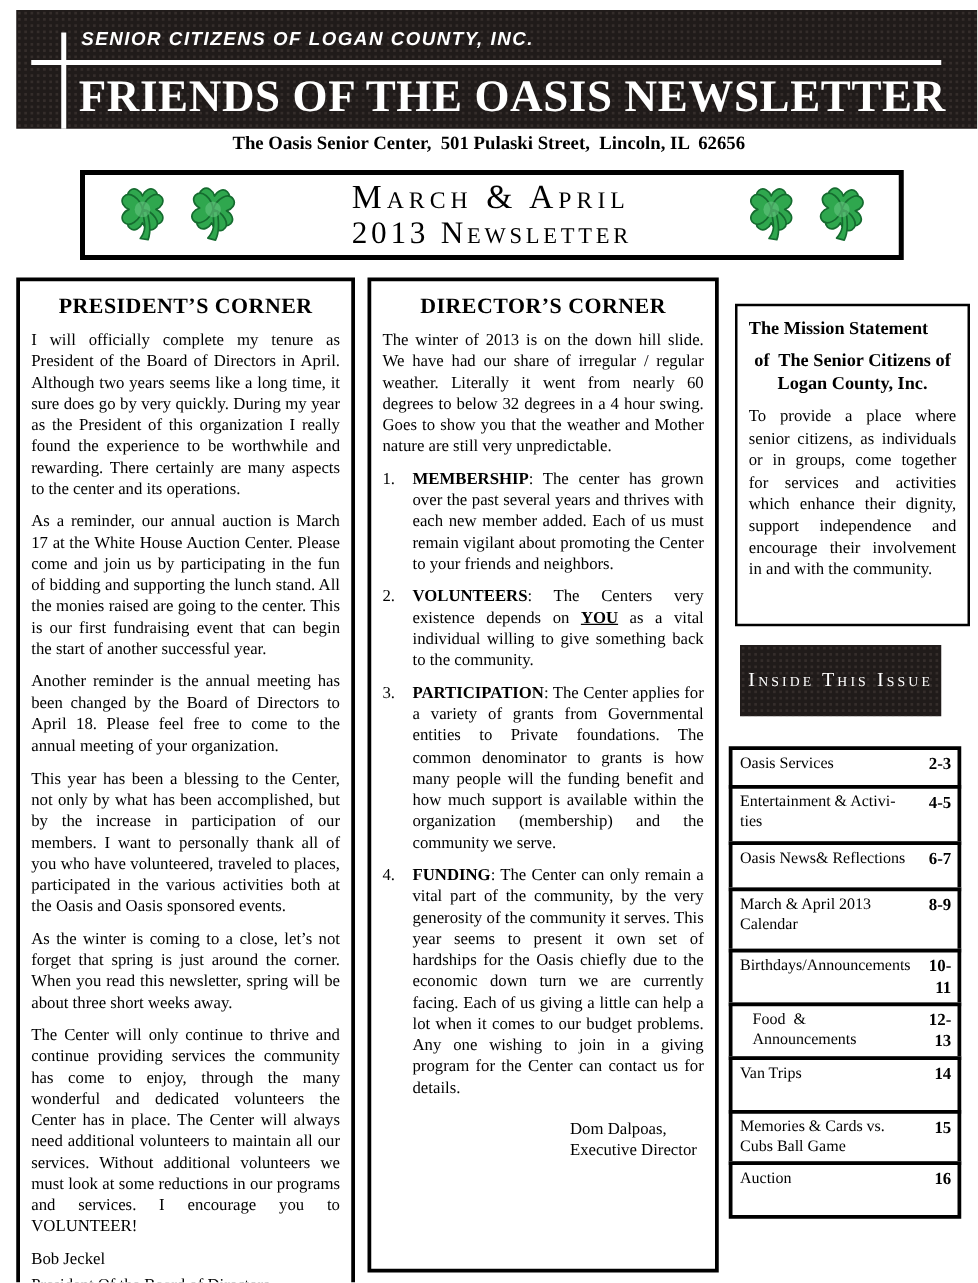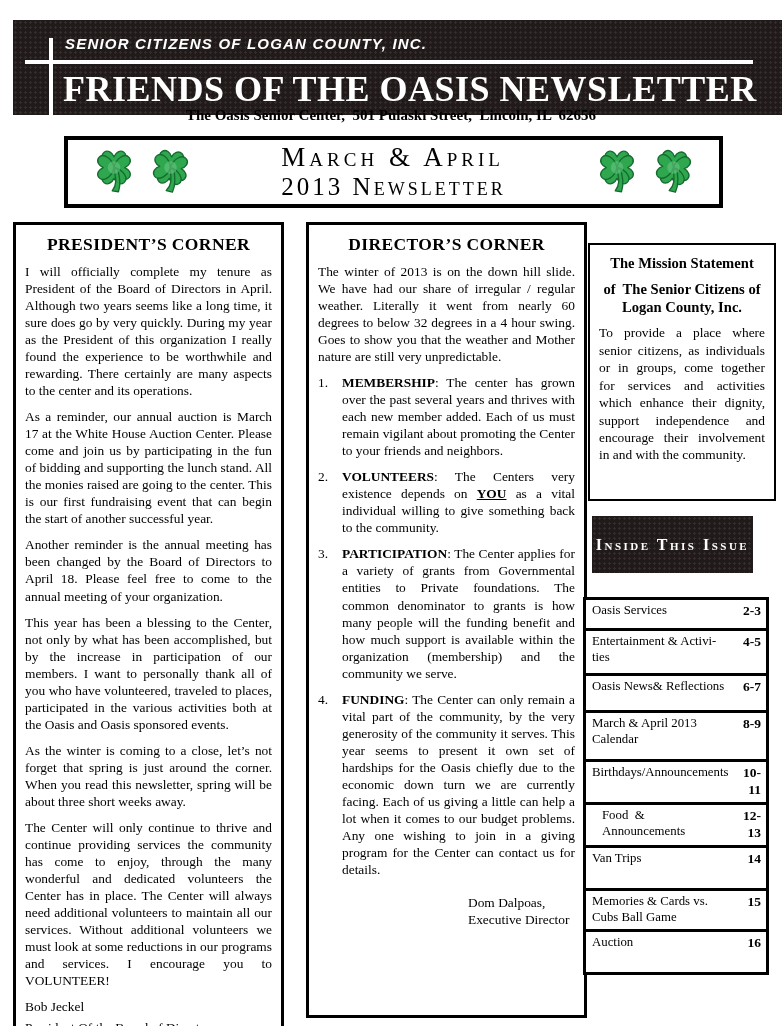--- a/index.html
+++ b/index.html
@@ -2,21 +2,21 @@
 <html><head>
 <meta charset="utf-8">
 <style>
   * { box-sizing: border-box; margin: 0; padding: 0; }
   html, body { background: #ffffff; }
   body { width: 782px; font-family: "Liberation Serif", serif; color: #000; }
   .page { position: relative; width: 782px; min-height: 1026px; background: #fff; overflow: hidden; }
 
   
   .masthead {
-    position: absolute; left: 13px; top: 20px; width: 769px; height: 95px;
+    position: absolute; left: 13px; top: 8px; width: 769px; height: 95px;
     background-color: #201b1a;
     background-image: radial-gradient(rgba(105,92,86,.28) 1px, transparent 1.3px);
     background-size: 5px 5px;
   }
   .masthead .v-line { position: absolute; left: 36px; top: 18px; bottom: 0; width: 4px; background: #fff; }
   .masthead .h-line { position: absolute; left: 12px; top: 40px; width: 728px; height: 4px; background: #fff; }
   .org-name {
     position: absolute; left: 52px; top: 15px;
     font-family: "Liberation Sans", sans-serif; font-style: italic; font-weight: bold;
     font-size: 15px; letter-spacing: 1.2px; color: #fff;
@@ -48,49 +48,49 @@
 
   
   .col {
     position: absolute; top: 222px; background: #fff;
     border: 3px solid #000; padding: 6px 9px 8px;
     font-size: 13.4px; line-height: 1.27;
   }
   .col p { text-align: justify; margin-bottom: 9px; }
   .col-title { text-align: center; font-size: 17.5px; font-weight: bold; letter-spacing: .4px; margin: 2px 0 8px; }
   .president { left: 13px; width: 271px; min-height: 796px; }
-  .director  { left: 306px; width: 281px; min-height: 796px; }
+  .director  { left: 294px; width: 281px; min-height: 796px; }
   .sig-p { margin-bottom: 4px !important; text-align: left !important; }
 
   .li { display: flex; margin-bottom: 9px; }
   .li .num { flex: none; width: 24px; }
   .li .li-body { flex: 1; text-align: justify; }
   .u { text-decoration: underline; }
 
   .dir-signature { margin: 16px 0 0 150px; line-height: 1.3; }
 
   
   .mission {
     position: absolute; left: 588px; top: 243px; width: 188px; min-height: 258px;
     border: 2px solid #000; padding: 9px 9px 8px; background: #fff;
     font-size: 13.4px; line-height: 1.3;
   }
-  .mission-t1 { text-align: center; font-weight: bold; font-size: 14.6px; margin-bottom: 7px; }
+  .mission-t1 { font-weight: bold; font-size: 14.6px; margin-bottom: 7px; }
   .mission-t2 { text-align: center; font-weight: bold; font-size: 14.6px; margin-bottom: 8px; white-space: pre; line-height: 1.25; }
   .mission-body { text-align: justify; }
 
   .inside-box {
     position: absolute; left: 592px; top: 516px; width: 161px; height: 57px;
     background-color: #201b1a;
     background-image: radial-gradient(rgba(105,92,86,.28) 1px, transparent 1.3px);
     background-size: 5px 5px;
     display: flex; align-items: center; justify-content: center;
   }
   .inside-box span {
-    color: #fff; font-weight: bold; font-variant: small-caps;
+    color: #fff; font-weight: normal; font-variant: small-caps;
     font-size: 16px; letter-spacing: 2.5px;
   }
 
   .toc { position: absolute; left: 583px; top: 597px; width: 186px; }
   .toc-row {
     border: 3px solid #000; margin-top: -3px; background: #fff;
     display: flex; justify-content: space-between;
     padding: 3px 5px 3px 6px; line-height: 1.25;
   }
   .toc-row:first-child { margin-top: 0; }

